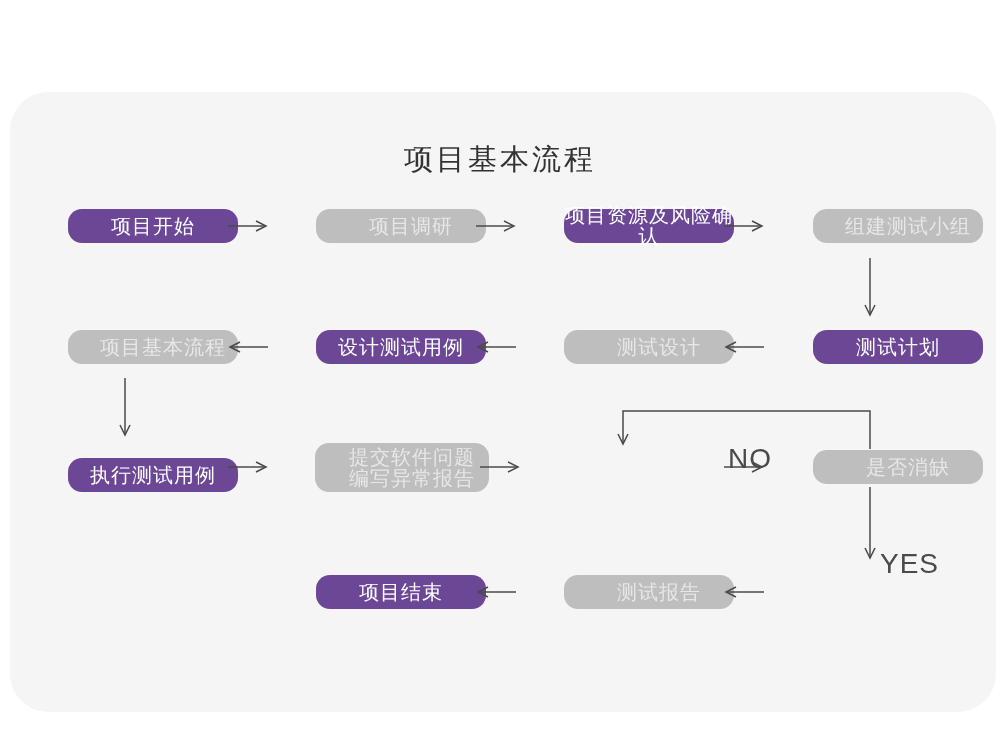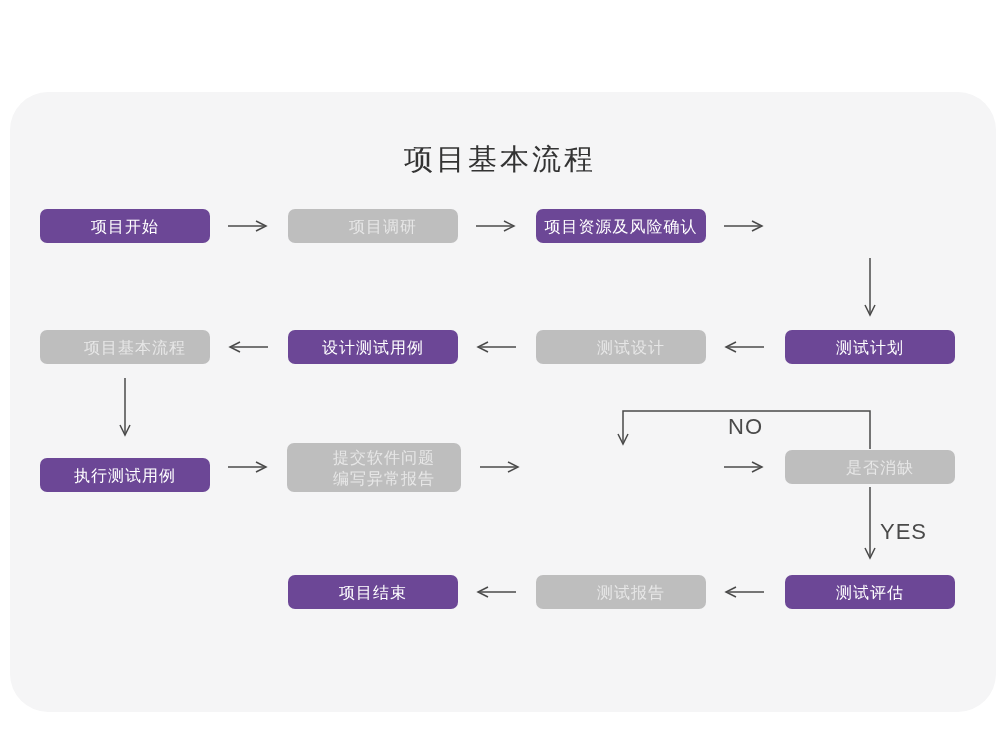--- a/index.html
+++ b/index.html
@@ -33,30 +33,31 @@
     text-align: center;
     font-size: 29px;
     font-weight: 500;
     letter-spacing: 3px;
     color: var(--title-text, #333333);
   }
   .node {
     position: absolute;
     width: 170px;
     height: 34px;
-    border-radius: 7px;
+    border-radius: 14px;
     display: flex;
     flex-direction: column;
     align-items: center;
     justify-content: center;
-    font-size: 16px;
+    font-size: 20px;
     letter-spacing: 1px;
     line-height: 21px;
     text-align: center;
     box-sizing: border-box;
+    margin-left: 28px;
   }
   .node.purple {
     background: var(--purple, #6C4796);
     color: var(--purple-text, #FFFFFF);
   }
   .node.gray {
     background: var(--gray-box, #BEBEBE);
     color: var(--gray-text, #E7E7E7);
     padding-left: 20px;
   }
@@ -77,23 +78,24 @@
     stroke-width: 1.5;
     fill: none;
   }
   .arrowhead-path {
     stroke: var(--arrow, #4A4A4A);
     stroke-width: 1.5;
     fill: none;
   }
   .branch-label {
     position: absolute;
-    font-size: 22px;
+    font-size: 28px;
     letter-spacing: 1px;
     color: var(--arrow, #4A4A4A);
+    margin-top: 29px;
   }
   .branch-label.no { left: 728px; top: 414px; }
   .branch-label.yes { left: 880px; top: 519px; }
 </style>
 </head>
 <body>
 
 <div class="stage">
 
   <div class="card"></div>
@@ -101,20 +103,23 @@
   <div class="title">项目基本流程</div>
 
   <div class="node purple" style="left:40px;top:209px">
     <span>项目开始</span>
   </div>
   <div class="node gray" style="left:288px;top:209px">
     <span>项目调研</span>
   </div>
   <div class="node purple" style="left:536px;top:209px">
     <span>项目资源及风险确认</span>
+  </div>
+  <div class="node gray" style="left:785px;top:209px">
+    <span>组建测试小组</span>
   </div>
 
   <div class="node gray" style="left:40px;top:330px">
     <span>项目基本流程</span>
   </div>
   <div class="node purple" style="left:288px;top:330px">
     <span>设计测试用例</span>
   </div>
   <div class="node gray" style="left:536px;top:330px">
     <span>测试设计</span>
@@ -132,23 +137,20 @@
   </div>
   <div class="node gray" style="left:785px;top:450px">
     <span>是否消缺</span>
   </div>
 
   <div class="node gray" style="left:536px;top:575px">
     <span>测试报告</span>
   </div>
   <div class="node purple" style="left:288px;top:575px">
     <span>项目结束</span>
-  </div>
-  <div class="node purple" style="left:785px;top:575px">
-    <span>测试评估</span>
   </div>
 
   <div class="branch-label no">NO</div>
   <div class="branch-label yes">YES</div>
 
   <svg class="connector-layer" viewBox="0 0 1000 750" xmlns="http://www.w3.org/2000/svg">
     <defs>
       <marker id="ah" markerUnits="userSpaceOnUse" markerWidth="14" markerHeight="14" refX="12" refY="7" orient="auto">
         <path class="arrowhead-path" d="M2,2 L12,7 L2,12"></path>
       </marker>

